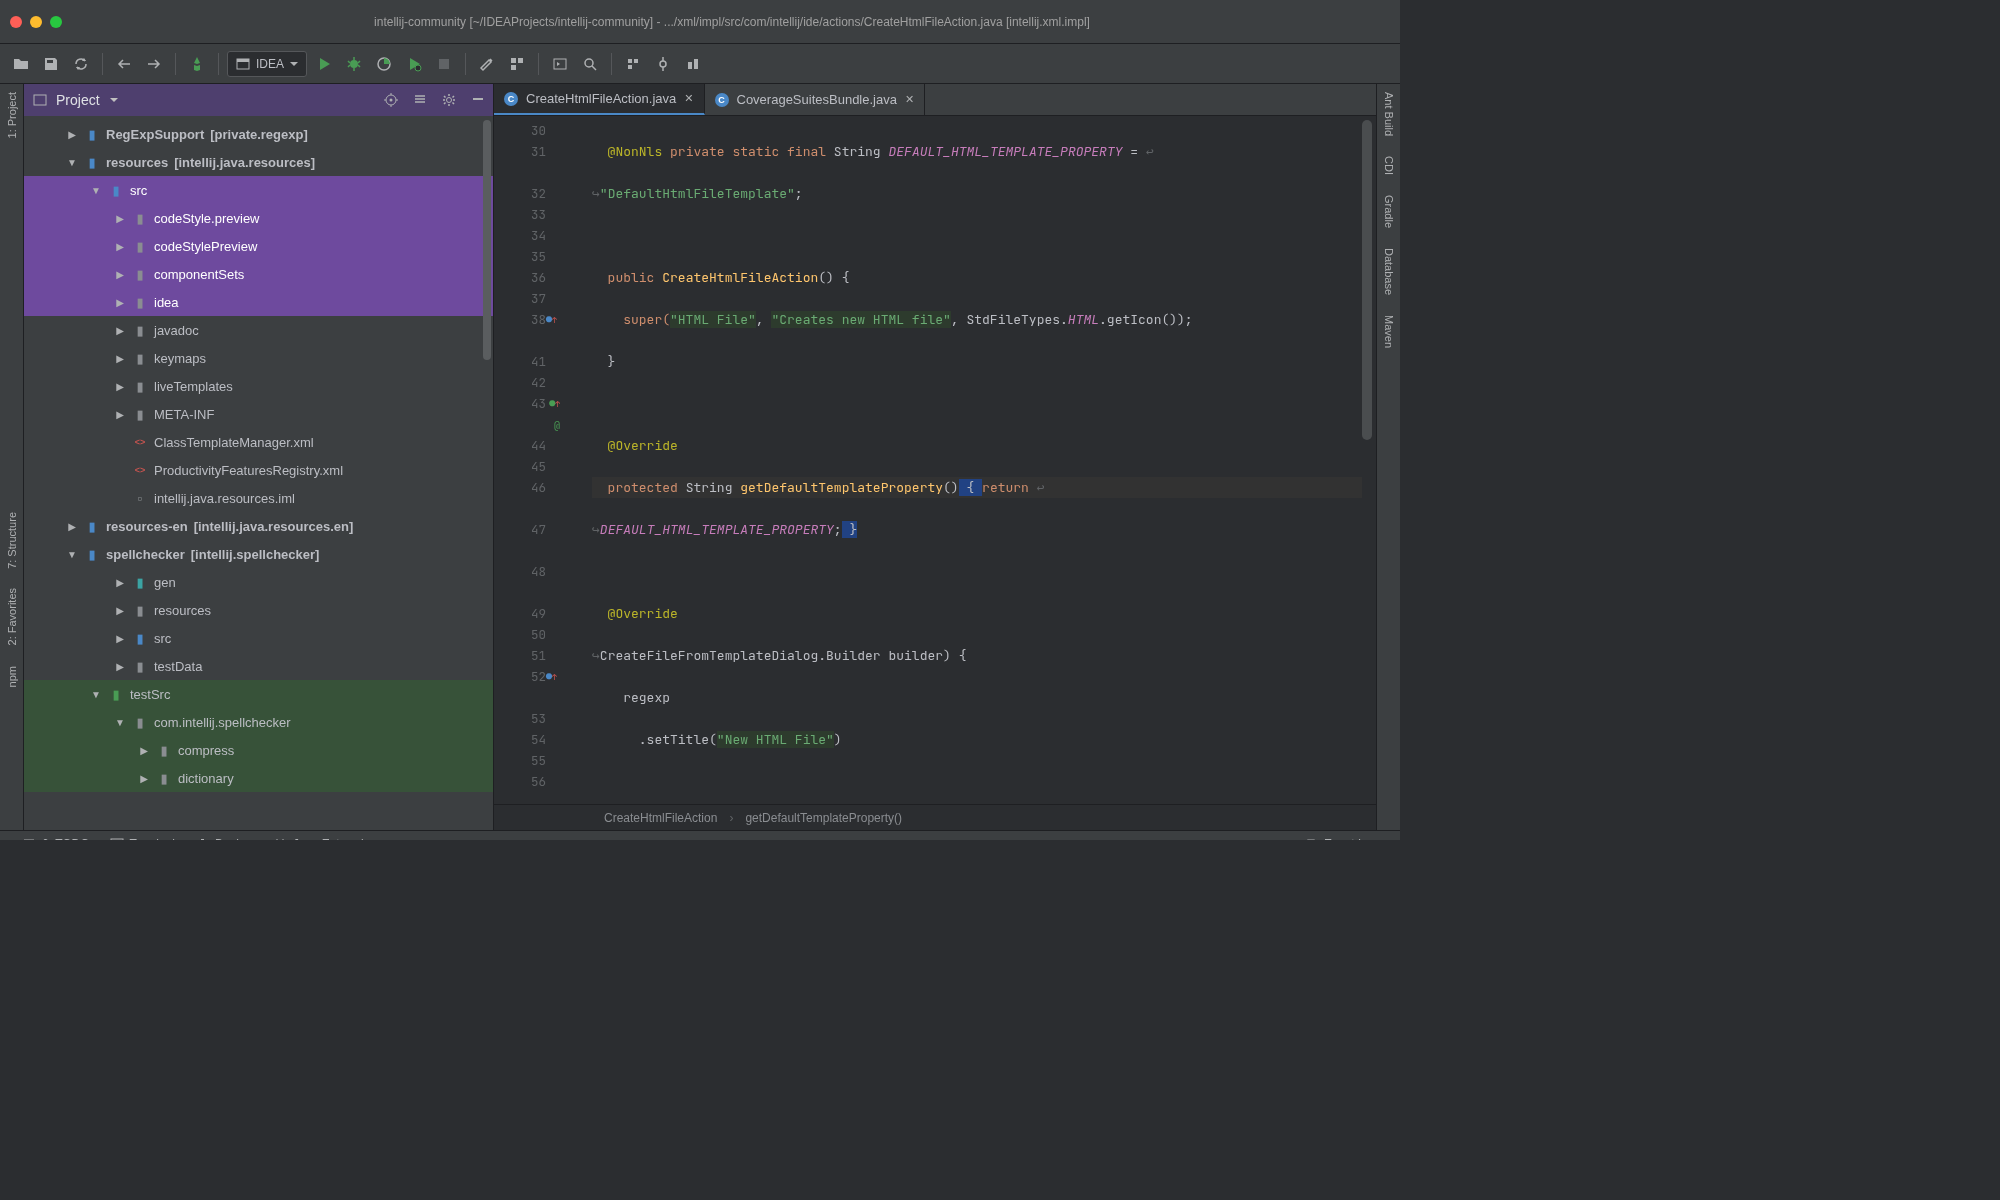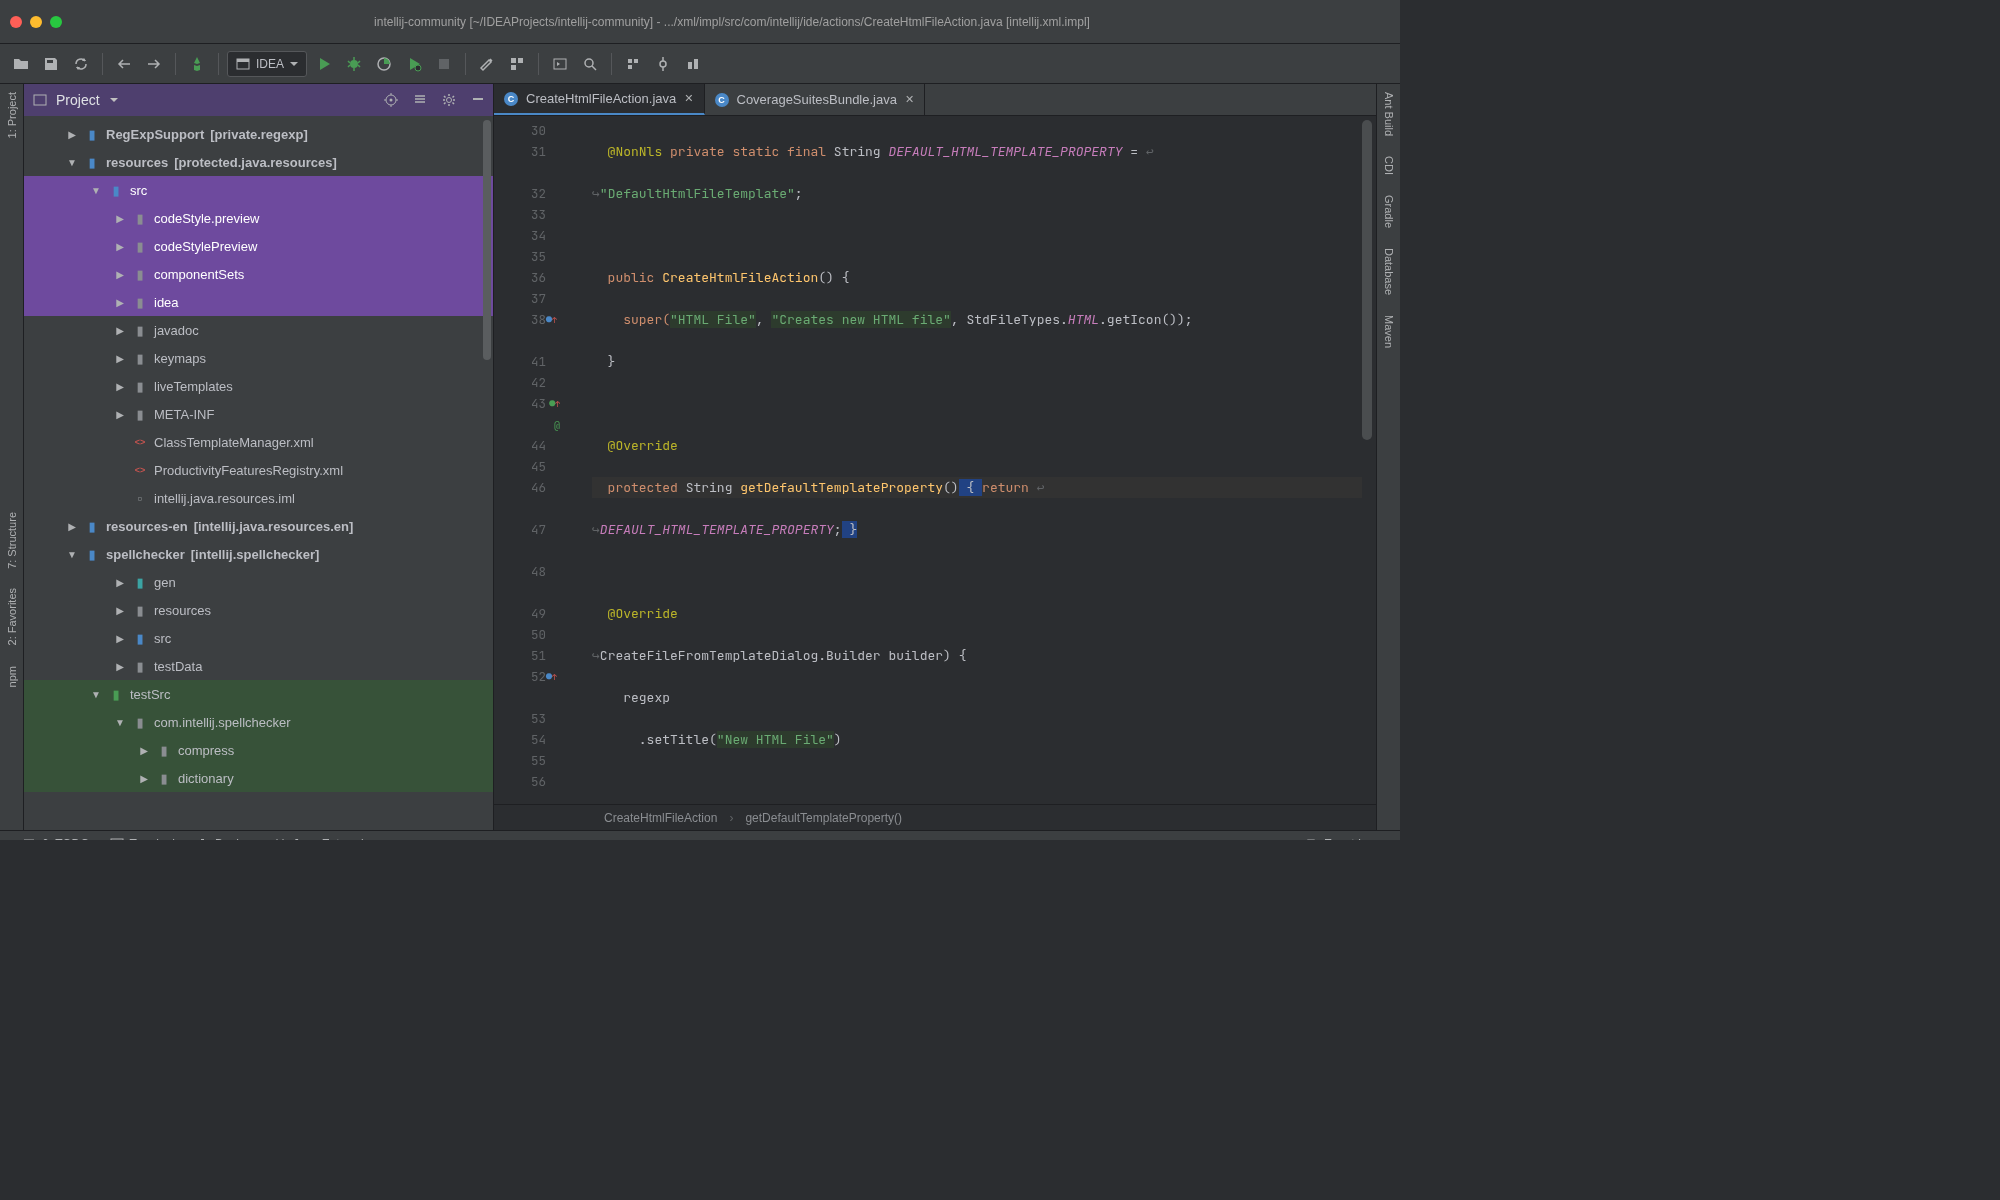--- a/index.html
+++ b/index.html
@@ -461,21 +461,21 @@
       <div class="tree-row" style="padding-left:42px">
           <span class="tree-arrow">▶</span>
           <span class="tree-icon folder-blue">▮</span>
           <span class="tree-label bold">RegExpSupport</span> 
           <span class="tree-label bold">[private.regexp]</span>
         </div>
       <div class="tree-row" style="padding-left:42px">
           <span class="tree-arrow">▼</span>
           <span class="tree-icon folder-blue">▮</span>
           <span class="tree-label bold">resources</span> 
-          <span class="tree-label bold">[protected.java.resources]</span>
+          <span class="tree-label bold">[intellij.java.resources]</span>
         </div>
       <div class="tree-row purple" style="padding-left:66px">
           <span class="tree-arrow">▼</span>
           <span class="tree-icon folder-blue">▮</span>
           <span class="tree-label">src</span>
         </div>
       <div class="tree-row purple" style="padding-left:90px">
           <span class="tree-arrow">▶</span>
           <span class="tree-icon folder-icon">▮</span>
           <span class="tree-label">codeStyle.preview</span>

